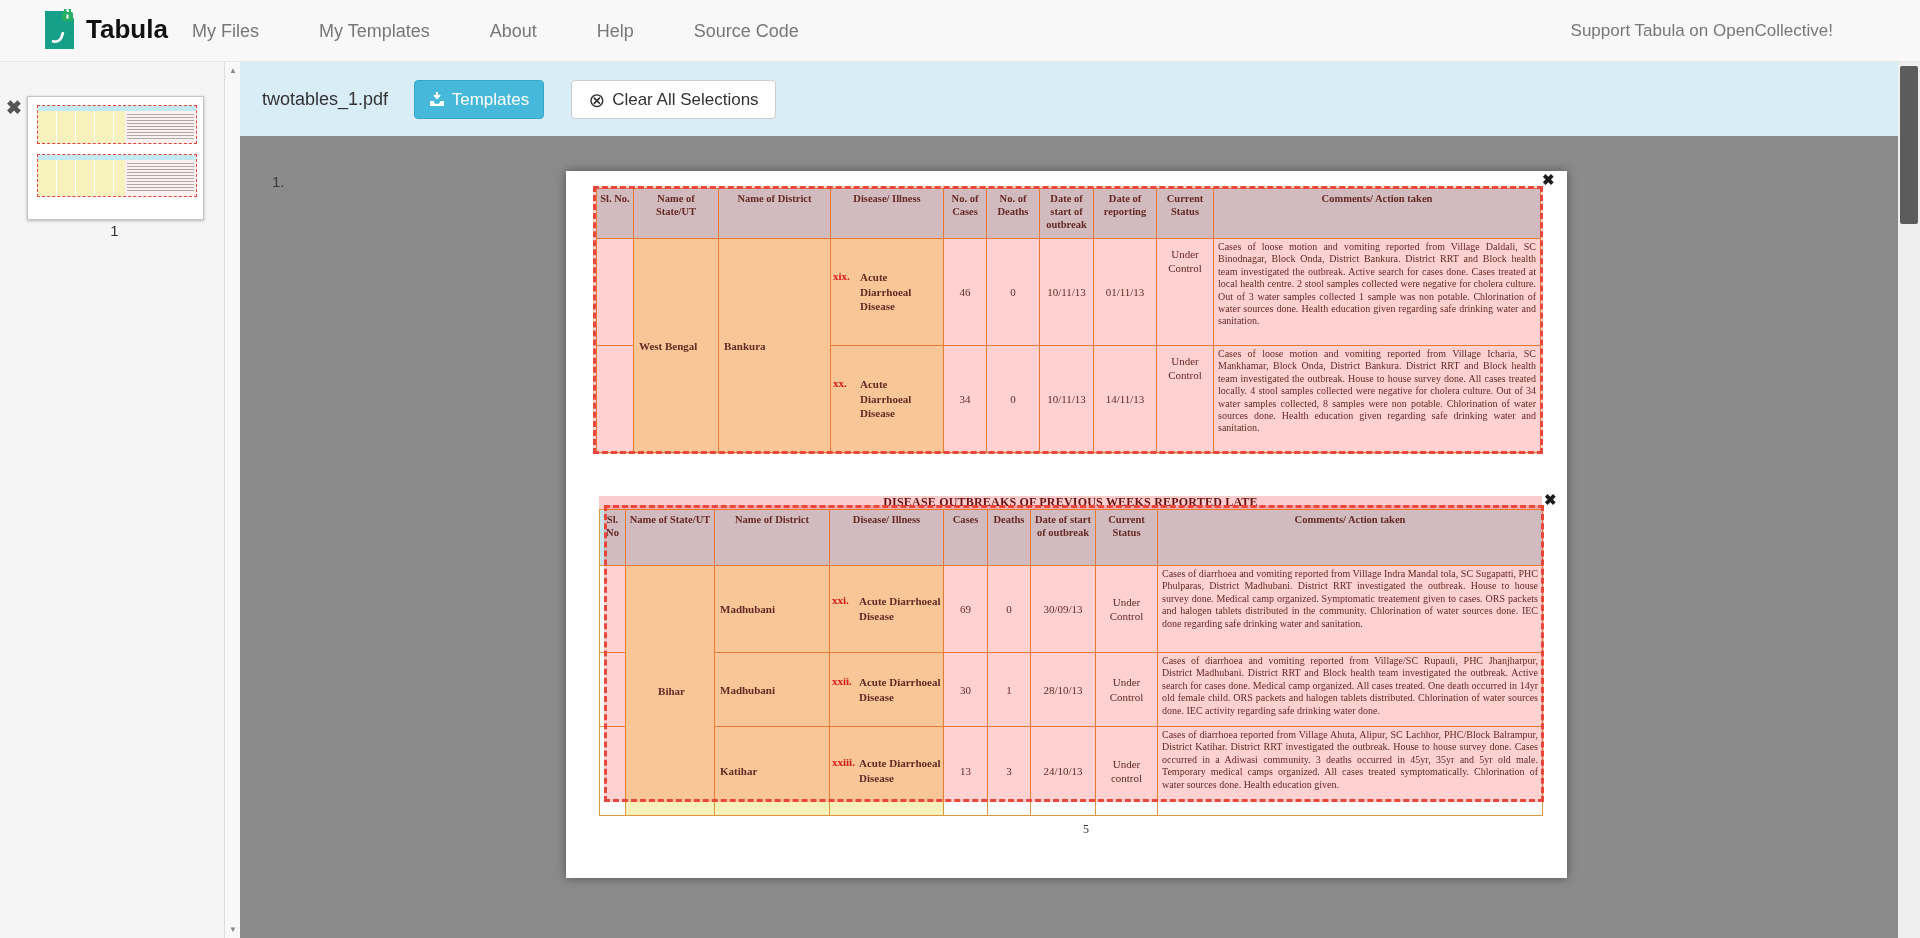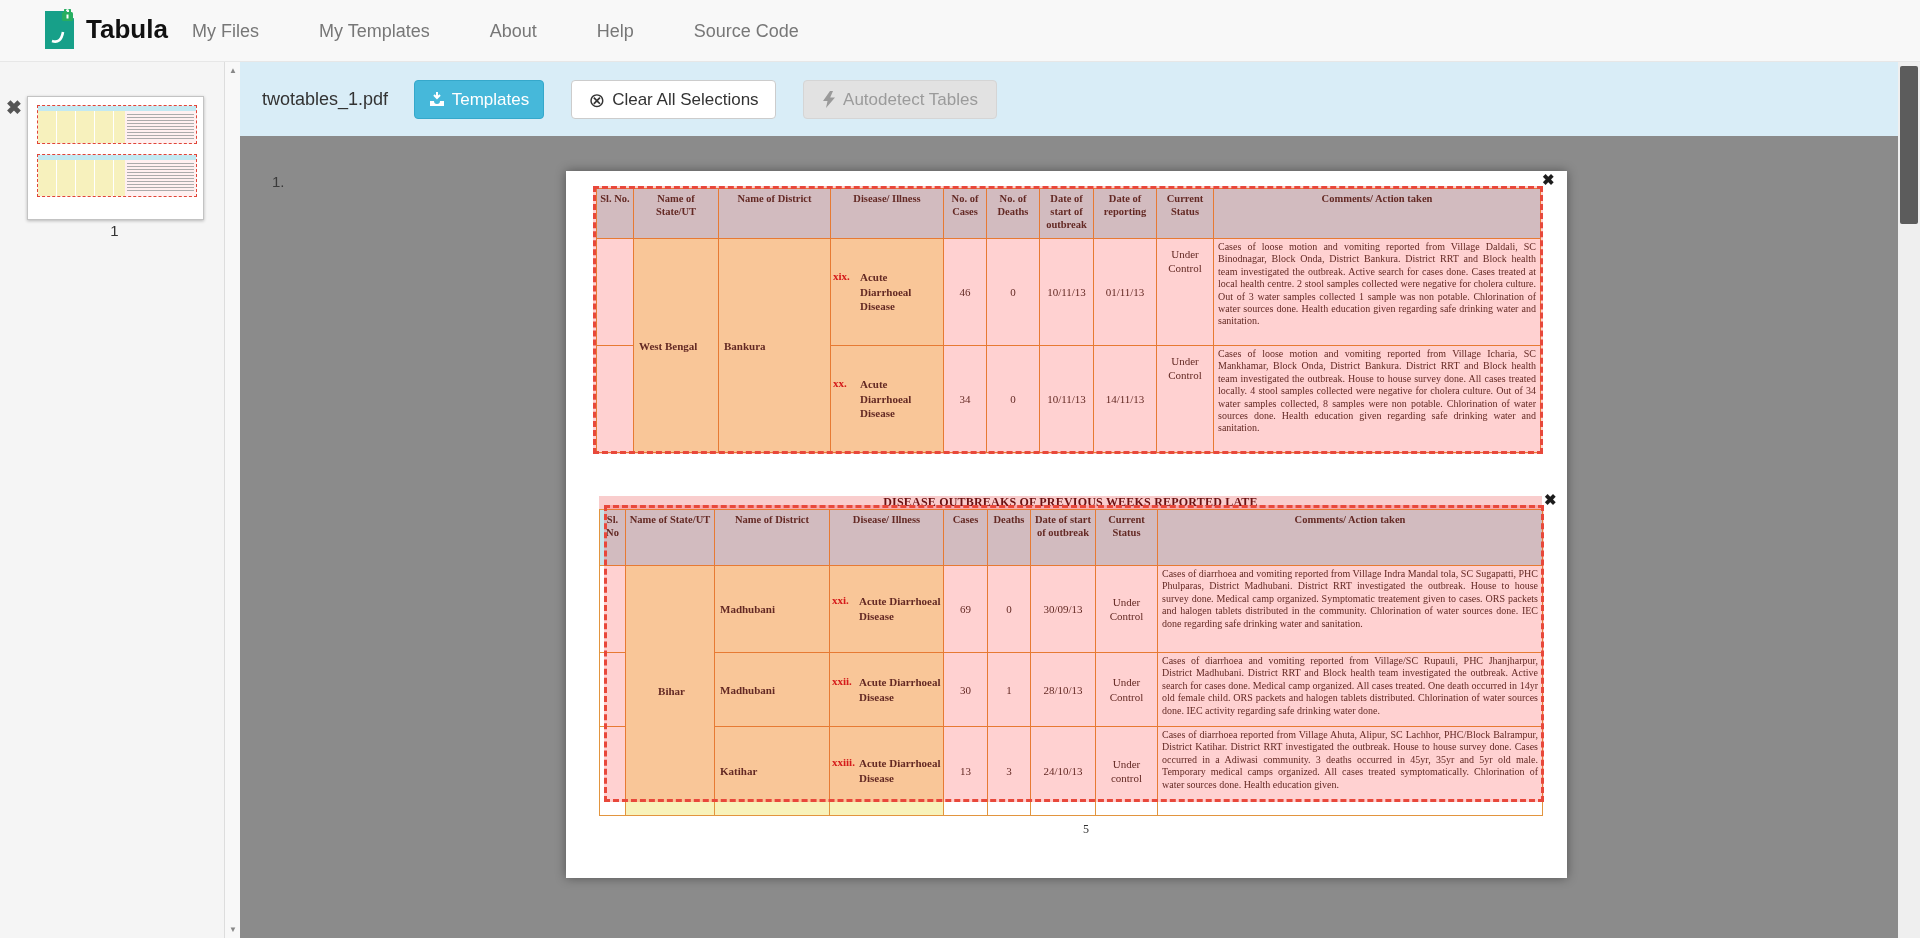--- a/index.html
+++ b/index.html
@@ -91,48 +91,41 @@
       </span>
       <span class="brand-name">Tabula</span>
     </div>
     <div class="nav-items">
       <span class="nav-item">My Files</span>
       <span class="nav-item">My Templates</span>
       <span class="nav-item">About</span>
       <span class="nav-item">Help</span>
       <span class="nav-item">Source Code</span>
     </div>
+    <div class="support">Support Tabula on OpenCollective!</div>
   </div>
 
   <div class="toolbar">
     <div class="filename">twotables_1.pdf</div>
 
     <div class="btn btn-templates">
       <span>
         <svg class="icon-svg" width="16" height="15" viewBox="0 0 16 15">
           <path d="M1 9 v5 h14 V9 h-4 a3 3 0 0 1 -6 0 Z" fill="#fff"></path>
           <path d="M8 0 v5 M5 3 l3 3 3-3" stroke="#fff" stroke-width="2" fill="none"></path>
         </svg>
       </span>
       <span>Templates</span>
     </div>
 
     <div class="btn btn-clear">
       <span class="glyph-circle">⊗</span>
       <span>Clear All Selections</span>
     </div>
 
-    <div class="btn btn-auto">
-      <span>
-        <svg class="icon-svg" width="14" height="17" viewBox="0 0 14 17">
-          <polygon points="8,0 1,10 5.5,10 4,17 13,6.5 8.2,6.5 11,0" fill="#9a9a9a"></polygon>
-        </svg>
-      </span>
-      <span>Autodetect Tables</span>
-    </div>
 
   </div>
 
   <div class="sidebar">
     <span class="thumb-close">✖</span>
 
     <div class="thumb-page">
       <div class="mini-sel mini-a">
         <div class="mini-head"></div>
         <div class="mini-body">

